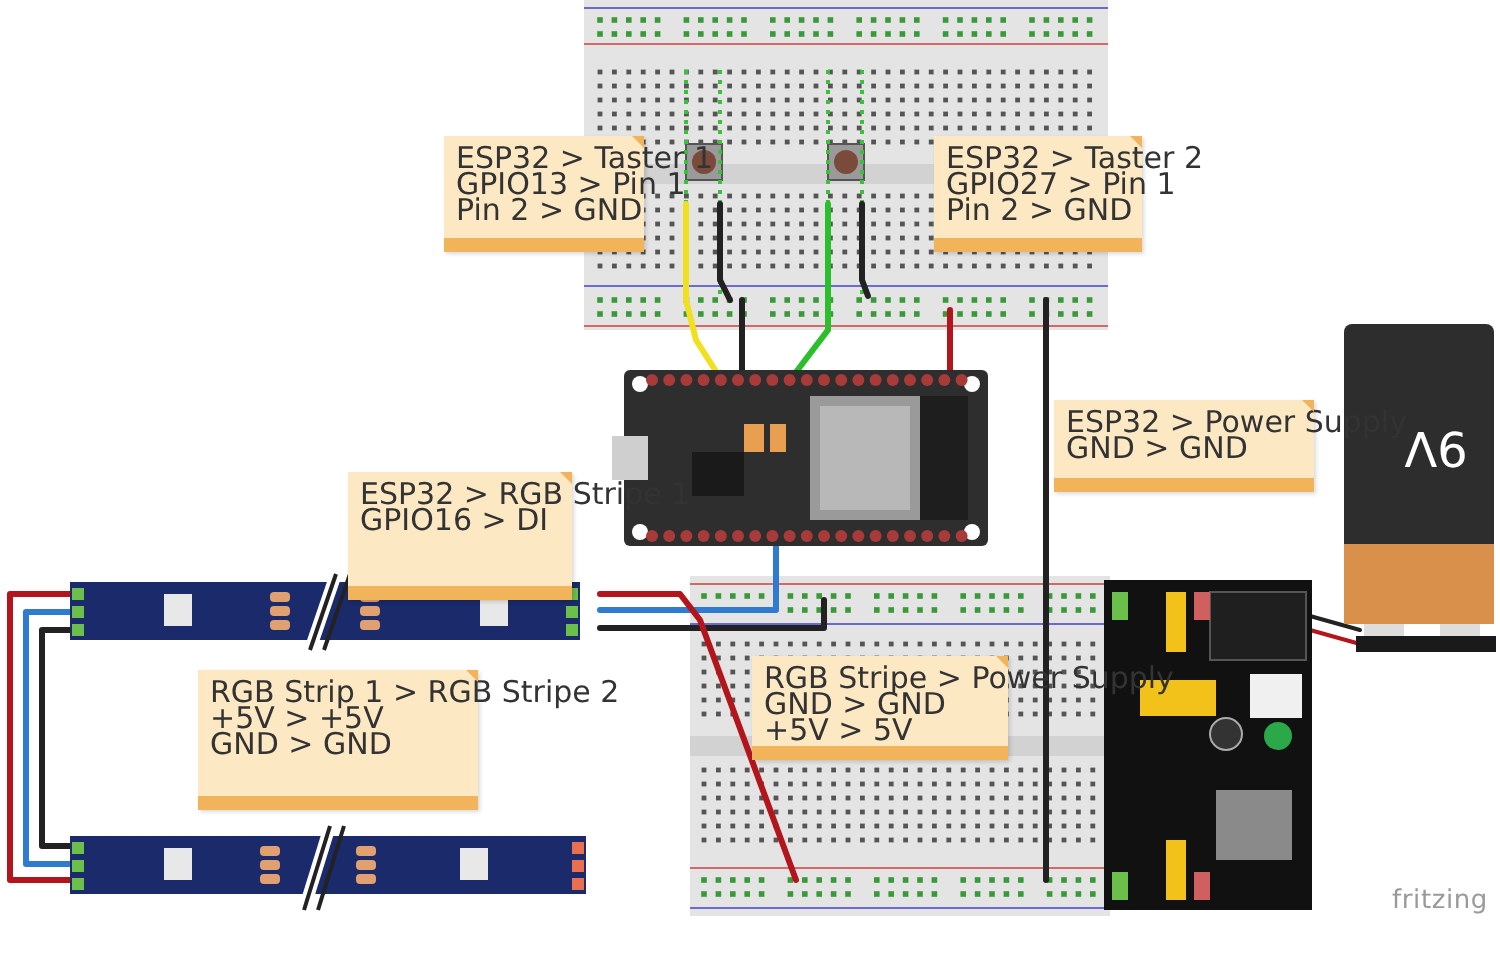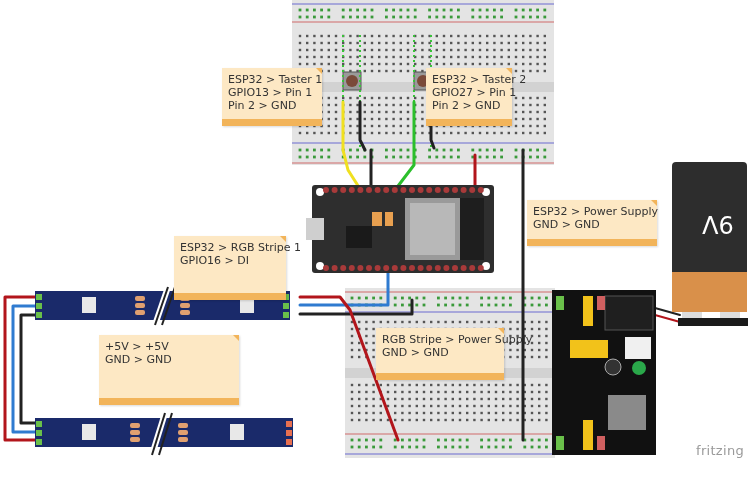--- a/index.html
+++ b/index.html
@@ -1,18 +1,18 @@
 <!DOCTYPE html>
 <html><head>
 <meta charset="utf-8">
 <style>
   html, body { margin:0; padding:0; }
   body { width:750px; height:478px; background:#ffffff; position:relative; overflow:hidden; font-family:"DejaVu Sans", sans-serif; }
   svg#diagram { position:absolute; left:0; top:0; }
-  .note { position:absolute; background:#fde8c4; border-bottom:7px solid #f2b45a; box-sizing:border-box; padding:5px 6px 3px 6px; font-size:11px; line-height:13px; color:#333; box-shadow:1px 1px 2px rgba(0,0,0,0.15); }
+  .note { position:absolute; background:#fde8c4; border-bottom:7px solid #f2b45a; box-sizing:border-box; padding:5px 6px 3px 6px; font-size:15px; line-height:13px; color:#333; box-shadow:1px 1px 2px rgba(0,0,0,0.15); }
   .note:after { content:""; position:absolute; right:0; top:0; width:0; height:0; border-left:6px solid transparent; border-top:6px solid #f2b45a; }
   .note div { white-space:nowrap; }
   .fritzing { position:absolute; right:6px; bottom:20px; font-size:13px; color:#9a9a9a; letter-spacing:0.3px; }
   .batt-label { position:absolute; left:688px; top:210px; width:60px; text-align:center; color:#ffffff; font-size:24px; transform:rotate(180deg); font-family:"DejaVu Sans", sans-serif; }
 </style>
 </head>
 <body>
 
 <svg id="diagram" width="750" height="478" viewBox="0 0 750 478">
 
@@ -1167,39 +1167,41 @@
 </svg>
 
 <div class="batt-label">9V</div>
 
 <div class="note" style="left:222px;top:68px;width:100px;height:58px;">
   <div>ESP32 &gt; Taster 1</div>
   <div>GPIO13 &gt; Pin 1</div>
   <div>Pin 2 &gt; GND</div>
 </div>
 
-<div class="note" style="left:426px;top:68px;width:86px;height:58px;">
+<div class="note" style="left:467px;top:68px;width:104px;height:58px;">
   <div>ESP32 &gt; Taster 2</div>
   <div>GPIO27 &gt; Pin 1</div>
   <div>Pin 2 &gt; GND</div>
 </div>
 
 <div class="note" style="left:527px;top:200px;width:130px;height:46px;">
   <div>ESP32 &gt; Power Supply</div>
   <div>GND &gt; GND</div>
 </div>
 
 <div class="note" style="left:174px;top:236px;width:112px;height:64px;">
   <div>ESP32 &gt; RGB Stripe 1</div>
   <div>GPIO16 &gt; DI</div>
 </div>
 
 <div class="note" style="left:99px;top:335px;width:140px;height:70px;">
+  <div>RGB Strip 1 &gt; RGB Stripe 2</div>
   <div>+5V &gt; +5V</div>
   <div>GND &gt; GND</div>
 </div>
 
 <div class="note" style="left:376px;top:328px;width:128px;height:52px;">
   <div>RGB Stripe &gt; Power Supply</div>
   <div>GND &gt; GND</div>
+  <div>+5V &gt; 5V</div>
 </div>
 
 <div class="fritzing">fritzing</div>
 
 </body></html>

